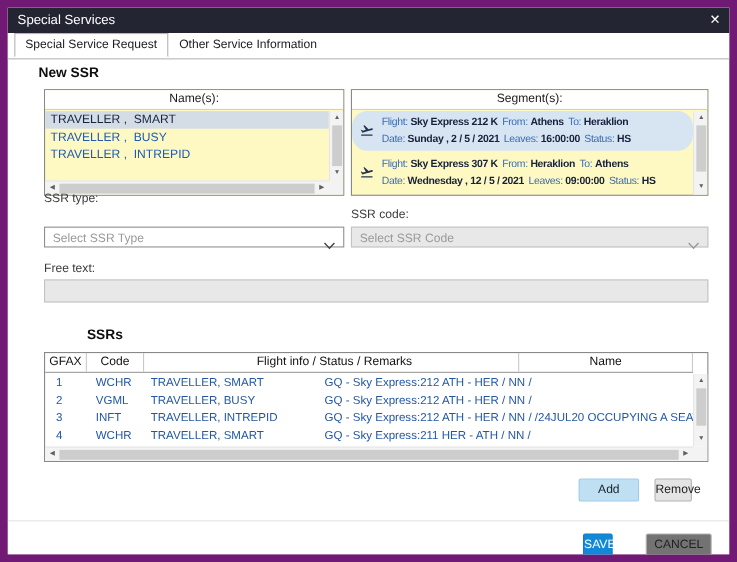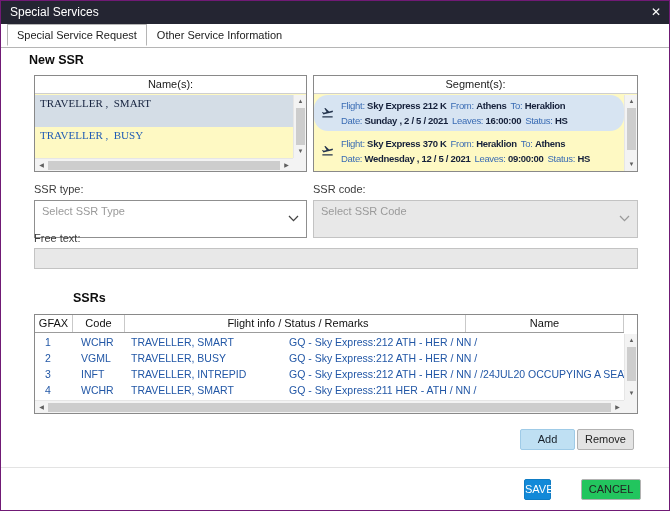--- a/index.html
+++ b/index.html
@@ -1,19 +1,19 @@
 <!DOCTYPE html>
 <html><head>
 <meta charset="utf-8">
 <style>
   * { box-sizing: border-box; margin: 0; padding: 0; }
   body { margin: 0; background: #ffffff; font-family: "Liberation Sans", sans-serif; }
 
   .dialog { position: relative; width: 670px; height: 511px; background: #fff;
-            border: 1px solid #701a75; font-size: 11px; color: #222; overflow: hidden; }
+            border: 7px solid #701a75; font-size: 11px; color: #222; overflow: hidden; }
 
   .titlebar { position: absolute; top: 0; left: 0; right: 0; height: 23px;
               background: #242532; color: #fff; line-height: 23px; padding-left: 9px; font-size: 12px; }
   .close-btn { position: absolute; top: 0; right: 0; width: 26px; height: 23px;
                text-align: center; line-height: 23px; color: #fff; font-size: 12px; cursor: pointer; }
 
   .tabstrip { position: absolute; top: 23px; left: 0; right: 0; height: 24px;
               display: flex; align-items: flex-start; padding-left: 6px;
               border-bottom: 1px solid #b5b5b5; background: #fff; }
   .tab { height: 22px; line-height: 21px; padding: 0 9px; margin-bottom: -1px;
@@ -25,40 +25,40 @@
   #ssrs-heading { left: 28px; top: 290px; margin-left: 44px; }
 
   .listbox { position: absolute; border: 1px solid #898989; background: #fef9c3; }
   #names-box { left: 33px; top: 74px; width: 273px; height: 97px; }
   #segments-box { left: 312px; top: 74px; width: 325px; height: 97px; }
   .list-header { position: absolute; top: 0; left: 0; right: 0; height: 18px; line-height: 17px;
                  text-align: center; border-bottom: 1px solid #cfcfcf; background: #fff;
                  font-size: 11px; color: #1b1b1b; }
 
   .names-items { position: absolute; top: 19px; left: 0; right: 13px; bottom: 13px; overflow: hidden; }
-  .name-item { height: 32px; line-height: 16px; padding-left: 5px; color: #1f5bb5;
-               white-space: pre; font-size: 11px; cursor: default; font-family: Liberation Serif, serif; }
+  .name-item { height: 16px; line-height: 16px; padding-left: 5px; color: #1f5bb5;
+               white-space: pre; font-size: 11px; cursor: default; }
   .name-item.selected { background: #d4dde6; color: #16233f; }
 
   .segments-items { position: absolute; top: 19px; left: 0; right: 13px; bottom: 0; overflow: hidden; }
   .segment { position: relative; min-height: 36px; padding: 3px 2px 3px 27px; margin-bottom: 2px; cursor: default; border-radius: 14px; }
   .segment.selected { background: #d7e4f2; }
   .plane-icon { position: absolute; left: 7px; top: 11px; }
   .seg-line { line-height: 15px; font-size: 9.5px; letter-spacing: -0.3px;
               white-space: nowrap; overflow: hidden; }
   .seg-pair { margin-right: 4px; }
   .seg-label { color: #3a6cb4; }
   .seg-value { color: #15203a; font-weight: bold; }
 
   .form-label { position: absolute; color: #3c3c3c; font-size: 11px; }
-  #ssr-type-label { left: 33px; top: 182px; }
+  #ssr-type-label { left: 33px; top: 168px; }
   #ssr-code-label { left: 312px; top: 182px; }
   #free-text-label { left: 33px; top: 231px; }
 
-  .combo { position: absolute; height: 38px; border: 1px solid #8f8f8f; background: #fff;
+  .combo { position: absolute; height: 19px; border: 1px solid #8f8f8f; background: #fff;
            line-height: 20px; padding-left: 7px; color: #9a9a9a; font-size: 11px; cursor: pointer; }
   #ssr-type-combo { left: 33px; top: 199px; width: 273px; }
   #ssr-code-combo { left: 312px; top: 199px; width: 325px; background: #e8e8e8;
                     border-color: #c3c3c3; cursor: default; }
   .combo .chev { position: absolute; right: 7px; top: 7px; }
 
   .textbox { position: absolute; background: #e8e8e8; border: 1px solid #c3c3c3; }
   #free-text-input { left: 33px; top: 247px; width: 604px; height: 21px; }
 
   #ssr-table { position: absolute; left: 33px; top: 313px; width: 604px; height: 100px;
@@ -83,24 +83,24 @@
   .sb .arr { position: absolute; color: #606060; font-size: 6px; width: 13px; height: 13px;
              line-height: 12px; text-align: center; user-select: none; }
   .sb .a1 { top: 0; left: 0; }
   .sb-v .a2 { bottom: 0; left: 0; }
   .sb-h .a2 { right: 0; top: 0; }
   .sb .thumb { position: absolute; background: #cdcdcd; }
 
   .btn { position: absolute; height: 21px; text-align: center; line-height: 19px;
          font-size: 11px; border-radius: 2px; cursor: pointer; }
   #add-btn { left: 519px; top: 428px; width: 55px; background: #bfe0f3; border: 1px solid #9fcbe7; color: #17202a; }
-  #remove-btn { left: 576px; top: 428px; width: 57px; background: #e4e4e4; border: 1px solid #b2b2b2; color: #222; }
+  #remove-btn { left: 588px; top: 428px; width: 34px; background: #e4e4e4; border: 1px solid #b2b2b2; color: #222; }
   #footer-divider { position: absolute; left: 0; right: 0; top: 466px; border-top: 1px solid #e3e3e3; }
   #save-btn { left: 523px; top: 478px; width: 27px; background: #1289d8; border: 1px solid #0f7cc4; color: #fff; text-align: center; }
-  #cancel-btn { left: 580px; top: 478px; width: 60px; background: #22c55e; border: 1px solid #b2b2b2; color: #222; }
+  #cancel-btn { left: 580px; top: 478px; width: 60px; background: #737373; border: 1px solid #b2b2b2; color: #222; }
 </style>
 </head>
 <body>
 
 <div class="dialog">
 
   <div class="titlebar">
     <span>Special Services</span>
     <div class="close-btn">
       <span>✕</span>
@@ -141,21 +141,21 @@
           <span class="plane-icon"><svg width="13" height="13" viewBox="0 0 24 24" fill="#24344d">
               <path d="M2.5 19h19v2h-19v-2zm19.57-9.36c-.21-.8-1.04-1.28-1.84-1.06L14.92 10 8.1 3.57l-1.93.51 4.09 7.08-4.97 1.33-1.97-1.54-1.45.39 1.82 3.16.77 1.33 1.6-.43 5.31-1.42 4.35-1.16L21 11.49c.81-.23 1.28-1.05 1.07-1.85z"></path>
             </svg></span>
           <div class="seg-line"><span class="seg-pair"><span class="seg-label">Flight: </span><span class="seg-value">Sky Express 212 K</span></span><span class="seg-pair"><span class="seg-label">From: </span><span class="seg-value">Athens</span></span><span class="seg-pair"><span class="seg-label">To: </span><span class="seg-value">Heraklion</span></span></div>
           <div class="seg-line"><span class="seg-pair"><span class="seg-label">Date: </span><span class="seg-value">Sunday , 2 / 5 / 2021</span></span><span class="seg-pair"><span class="seg-label">Leaves: </span><span class="seg-value">16:00:00</span></span><span class="seg-pair"><span class="seg-label">Status: </span><span class="seg-value">HS</span></span></div>
         </div>
         <div class="segment">
           <span class="plane-icon"><svg width="13" height="13" viewBox="0 0 24 24" fill="#24344d">
               <path d="M2.5 19h19v2h-19v-2zm19.57-9.36c-.21-.8-1.04-1.28-1.84-1.06L14.92 10 8.1 3.57l-1.93.51 4.09 7.08-4.97 1.33-1.97-1.54-1.45.39 1.82 3.16.77 1.33 1.6-.43 5.31-1.42 4.35-1.16L21 11.49c.81-.23 1.28-1.05 1.07-1.85z"></path>
             </svg></span>
-          <div class="seg-line"><span class="seg-pair"><span class="seg-label">Flight: </span><span class="seg-value">Sky Express 370 K</span></span><span class="seg-pair"><span class="seg-label">From: </span><span class="seg-value">Heraklion</span></span><span class="seg-pair"><span class="seg-label">To: </span><span class="seg-value">Athens</span></span></div>
+          <div class="seg-line"><span class="seg-pair"><span class="seg-label">Flight: </span><span class="seg-value">Sky Express 307 K</span></span><span class="seg-pair"><span class="seg-label">From: </span><span class="seg-value">Heraklion</span></span><span class="seg-pair"><span class="seg-label">To: </span><span class="seg-value">Athens</span></span></div>
           <div class="seg-line"><span class="seg-pair"><span class="seg-label">Date: </span><span class="seg-value">Wednesday , 12 / 5 / 2021</span></span><span class="seg-pair"><span class="seg-label">Leaves: </span><span class="seg-value">09:00:00</span></span><span class="seg-pair"><span class="seg-label">Status: </span><span class="seg-value">HS</span></span></div>
         </div>
       </div>
   <div class="sb sb-v" style="top: 19px; right: 0px; bottom: 0px; width: 13px;">
         <div class="arr a1">▲</div>
         <div class="thumb" style="top: 13px; height: 42px; left: 2px; width: 9px;"></div>
         <div class="arr a2">▼</div>
       </div>
     </div>
 

